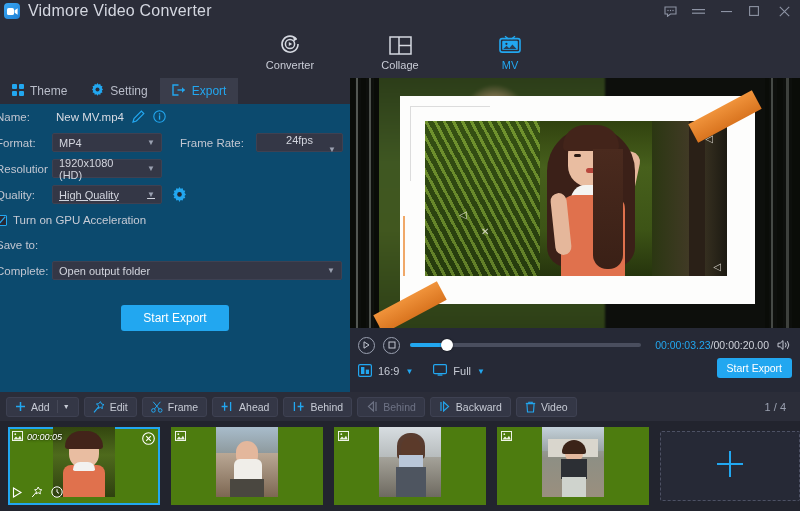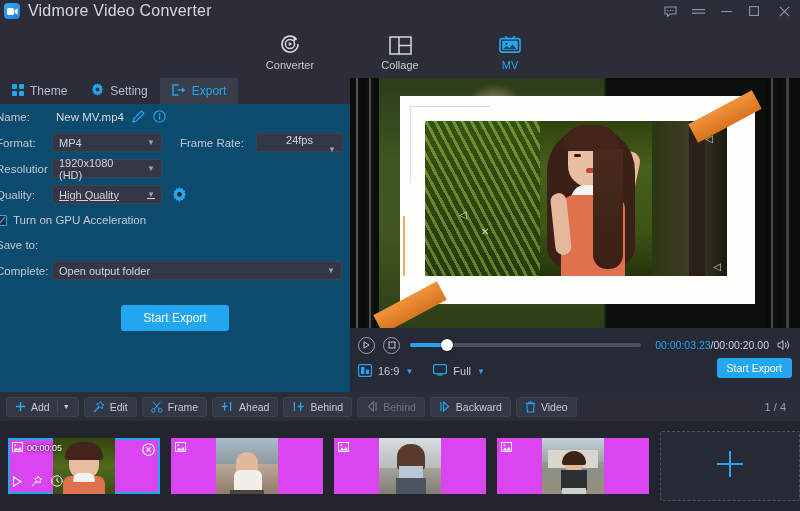--- a/index.html
+++ b/index.html
@@ -263,21 +263,21 @@
   .tbtn.dim .ti { color:#6e7385; }
   .tbtn .sep { width:1px; height:13px; background:#454857; margin-left:2px; }
   .page-ind { margin-left:auto; margin-right:8px; font-size:11px; color:#9aa0b0; }
 
   
   .strip {
     position:absolute; left:0; top:421px; width:800px; height:90px;
     background:#22242e; display:flex; align-items:center; padding:0 8px; gap:11px;
   }
   .thumb {
-    width:152px; height:56px; background:#d946ef; position:relative; flex:none; overflow:hidden;
+    width:152px; height:78px; background:#4d7c0f; position:relative; flex:none; overflow:hidden;font-style:italic;
   }
   .thumb.sel { outline:2px solid #22a7f0; outline-offset:-2px; }
   .thumb .pic { position:absolute; left:50%; top:0; transform:translateX(-50%); width:62px; height:70px; }
   .t-badge {
     position:absolute; left:4px; top:4px; display:flex; align-items:center; gap:4px;
     font-size:9px; color:#fff; text-shadow:0 0 3px #000;
   }
   .t-close { position:absolute; right:5px; top:4px; color:#fff; }
   .t-tools { position:absolute; left:4px; bottom:3px; display:flex; align-items:center; gap:8px; color:#fff; }
   .addtile {

